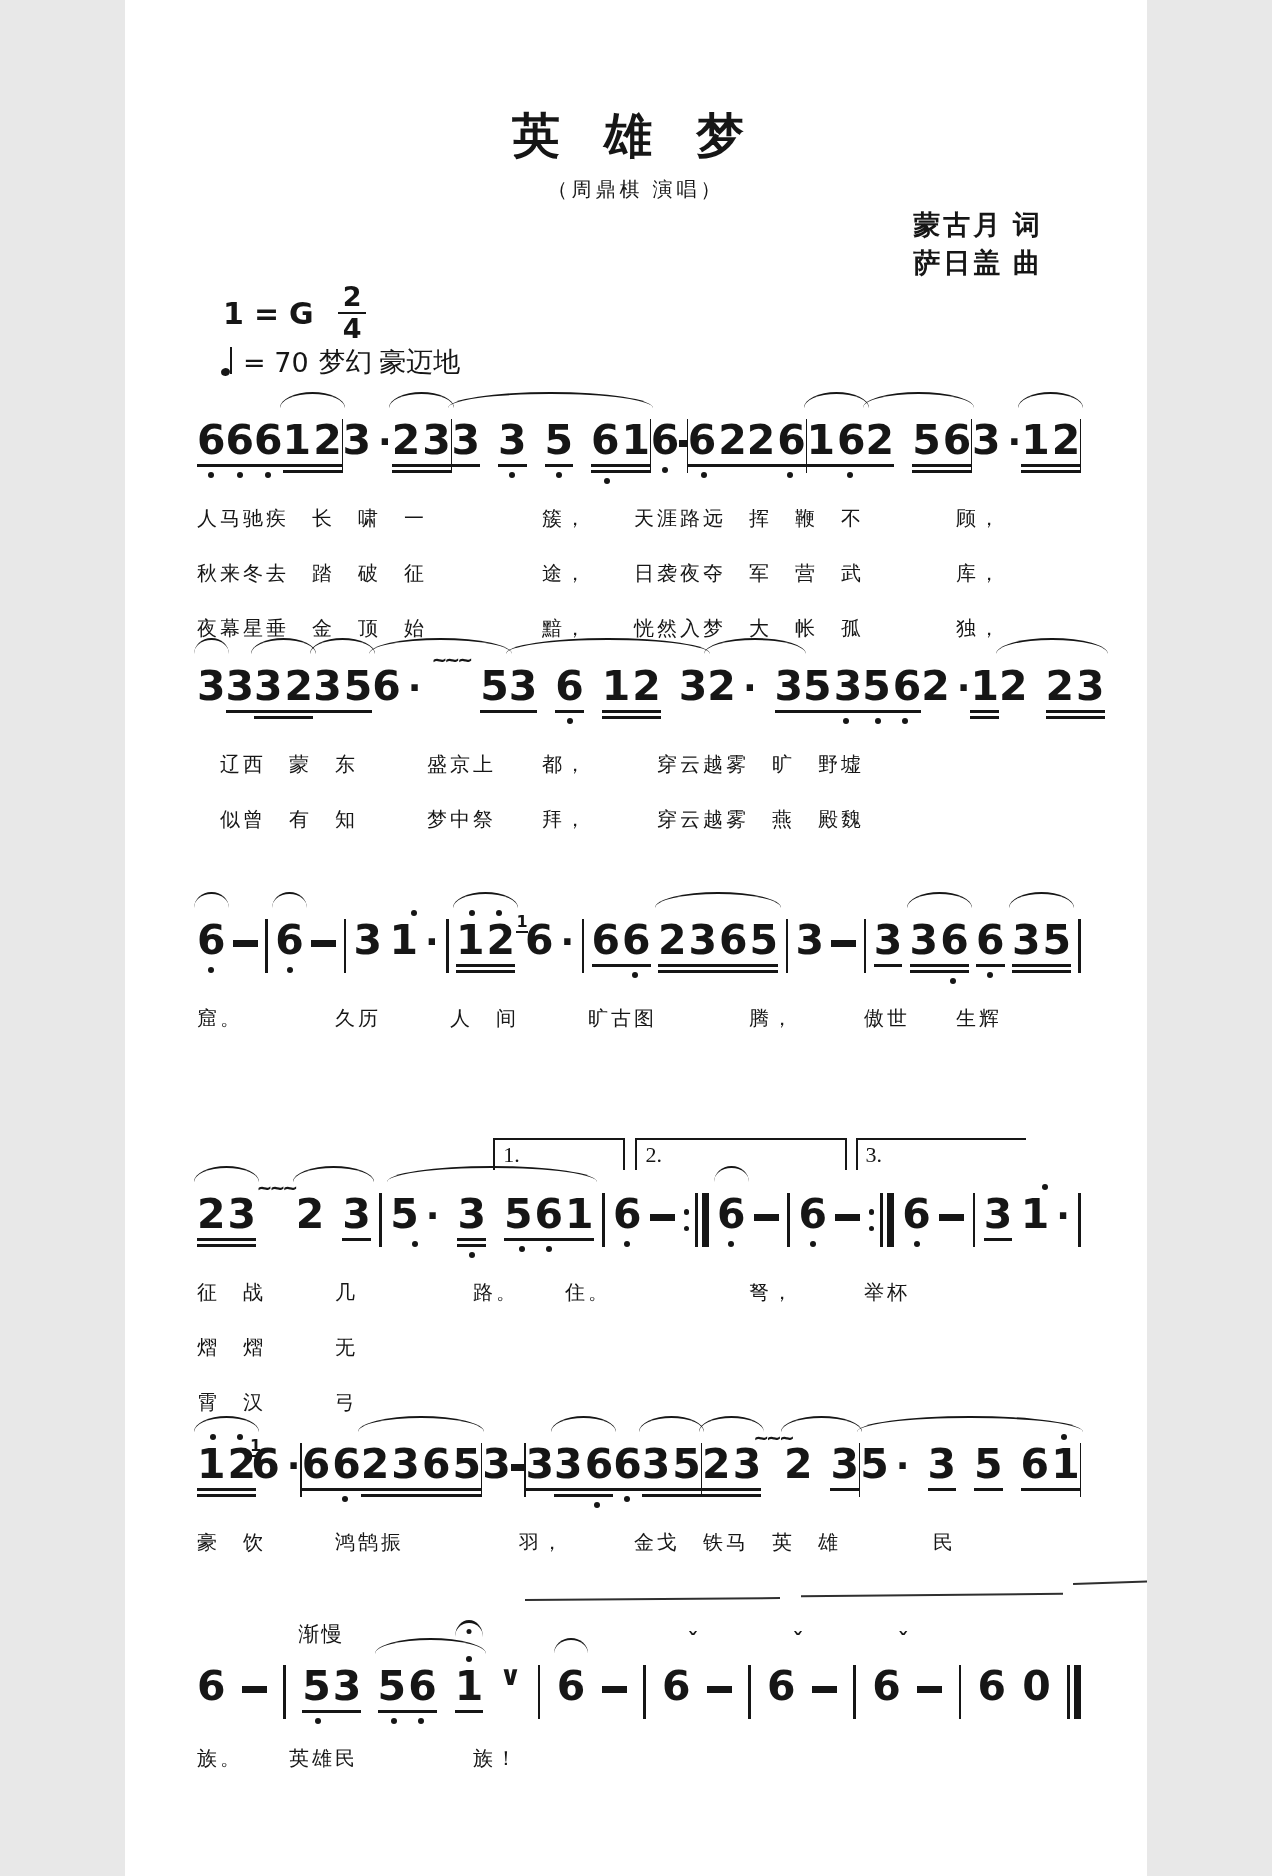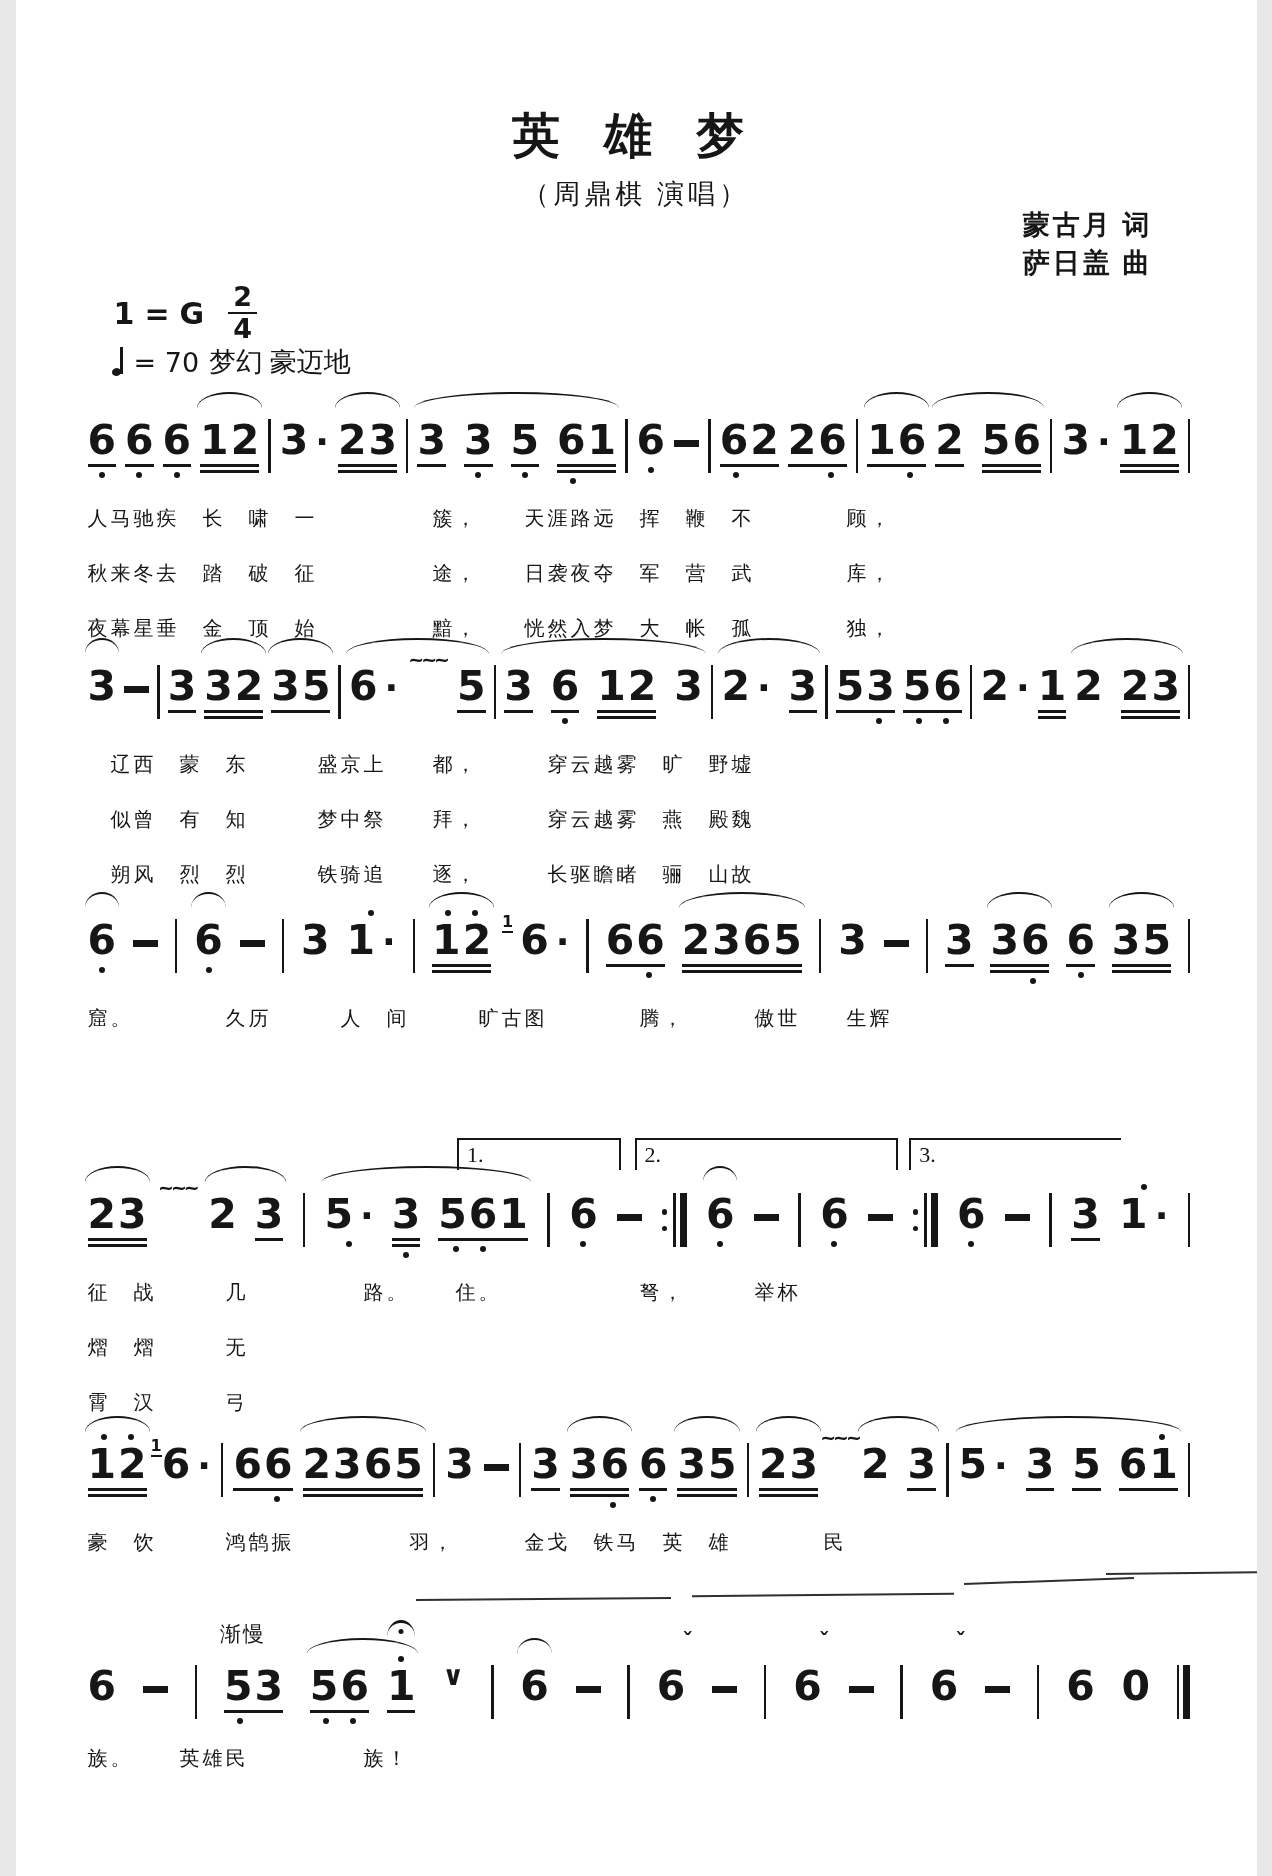--- a/index.html
+++ b/index.html
@@ -1,23 +1,23 @@
 <!DOCTYPE html>
 <html><head>
 <meta charset="utf-8">
 <style>
   html,body{margin:0;padding:0;background:#e8e8e8;}
-  .page{position:relative;width:1241px;height:1876px;background:#ffffff;margin:0 auto;
+  .page{position:relative;width:1022px;height:1876px;background:#ffffff;margin:0 auto;
         font-family:"Liberation Serif",serif;color:#161616;overflow:hidden;}
 
   
   .title{position:absolute;top:104px;left:0;right:0;text-align:center;
          font-size:48px;font-weight:bold;letter-spacing:16px;}
   .subtitle{position:absolute;top:176px;left:0;right:0;text-align:center;
-            font-size:27px;letter-spacing:4px;}
+            font-size:20px;letter-spacing:4px;}
   .credits{position:absolute;top:206px;right:104px;text-align:left;
            font-size:27px;font-weight:bold;line-height:38px;letter-spacing:3px;}
 
   
   .keyline{position:absolute;top:282px;left:98px;display:flex;align-items:center;
            font-family:"DejaVu Sans",sans-serif;font-weight:bold;font-size:30px;gap:10px;}
   .frac{display:inline-flex;flex-direction:column;align-items:center;margin-left:14px;
         font-size:27px;line-height:30px;}
   .frac .ftop{border-bottom:2.5px solid #161616;padding:0 5px;}
   .tempoline{position:absolute;top:344px;left:96px;display:flex;align-items:center;gap:10px;
@@ -631,21 +631,20 @@
                 <span class="gc"></span>
                 <span class="gc"></span>
               </span>
             </span>
           </span>
           <span class="bar"></span>
         </div>
       </div>
     <div class="lyr">　辽西　蒙　东　　　盛京上　　都，　　　穿云越雾　旷　野墟</div>
     <div class="lyr">　似曾　有　知　　　梦中祭　　拜，　　　穿云越雾　燕　殿魏</div>
-    <div class="lyr">　朔风　烈　烈　　　铁骑追　　逐，　　　长驱瞻睹　骊　山故</div>
   </div>
 
   <div class="system" style="top:872px">
     <div class="notes-rel">
         <div class="lineflex">
           <span class="note arc">
             <span class="slot-top"></span>
             <span class="numrow">
               <span class="num">6</span>
             </span>

